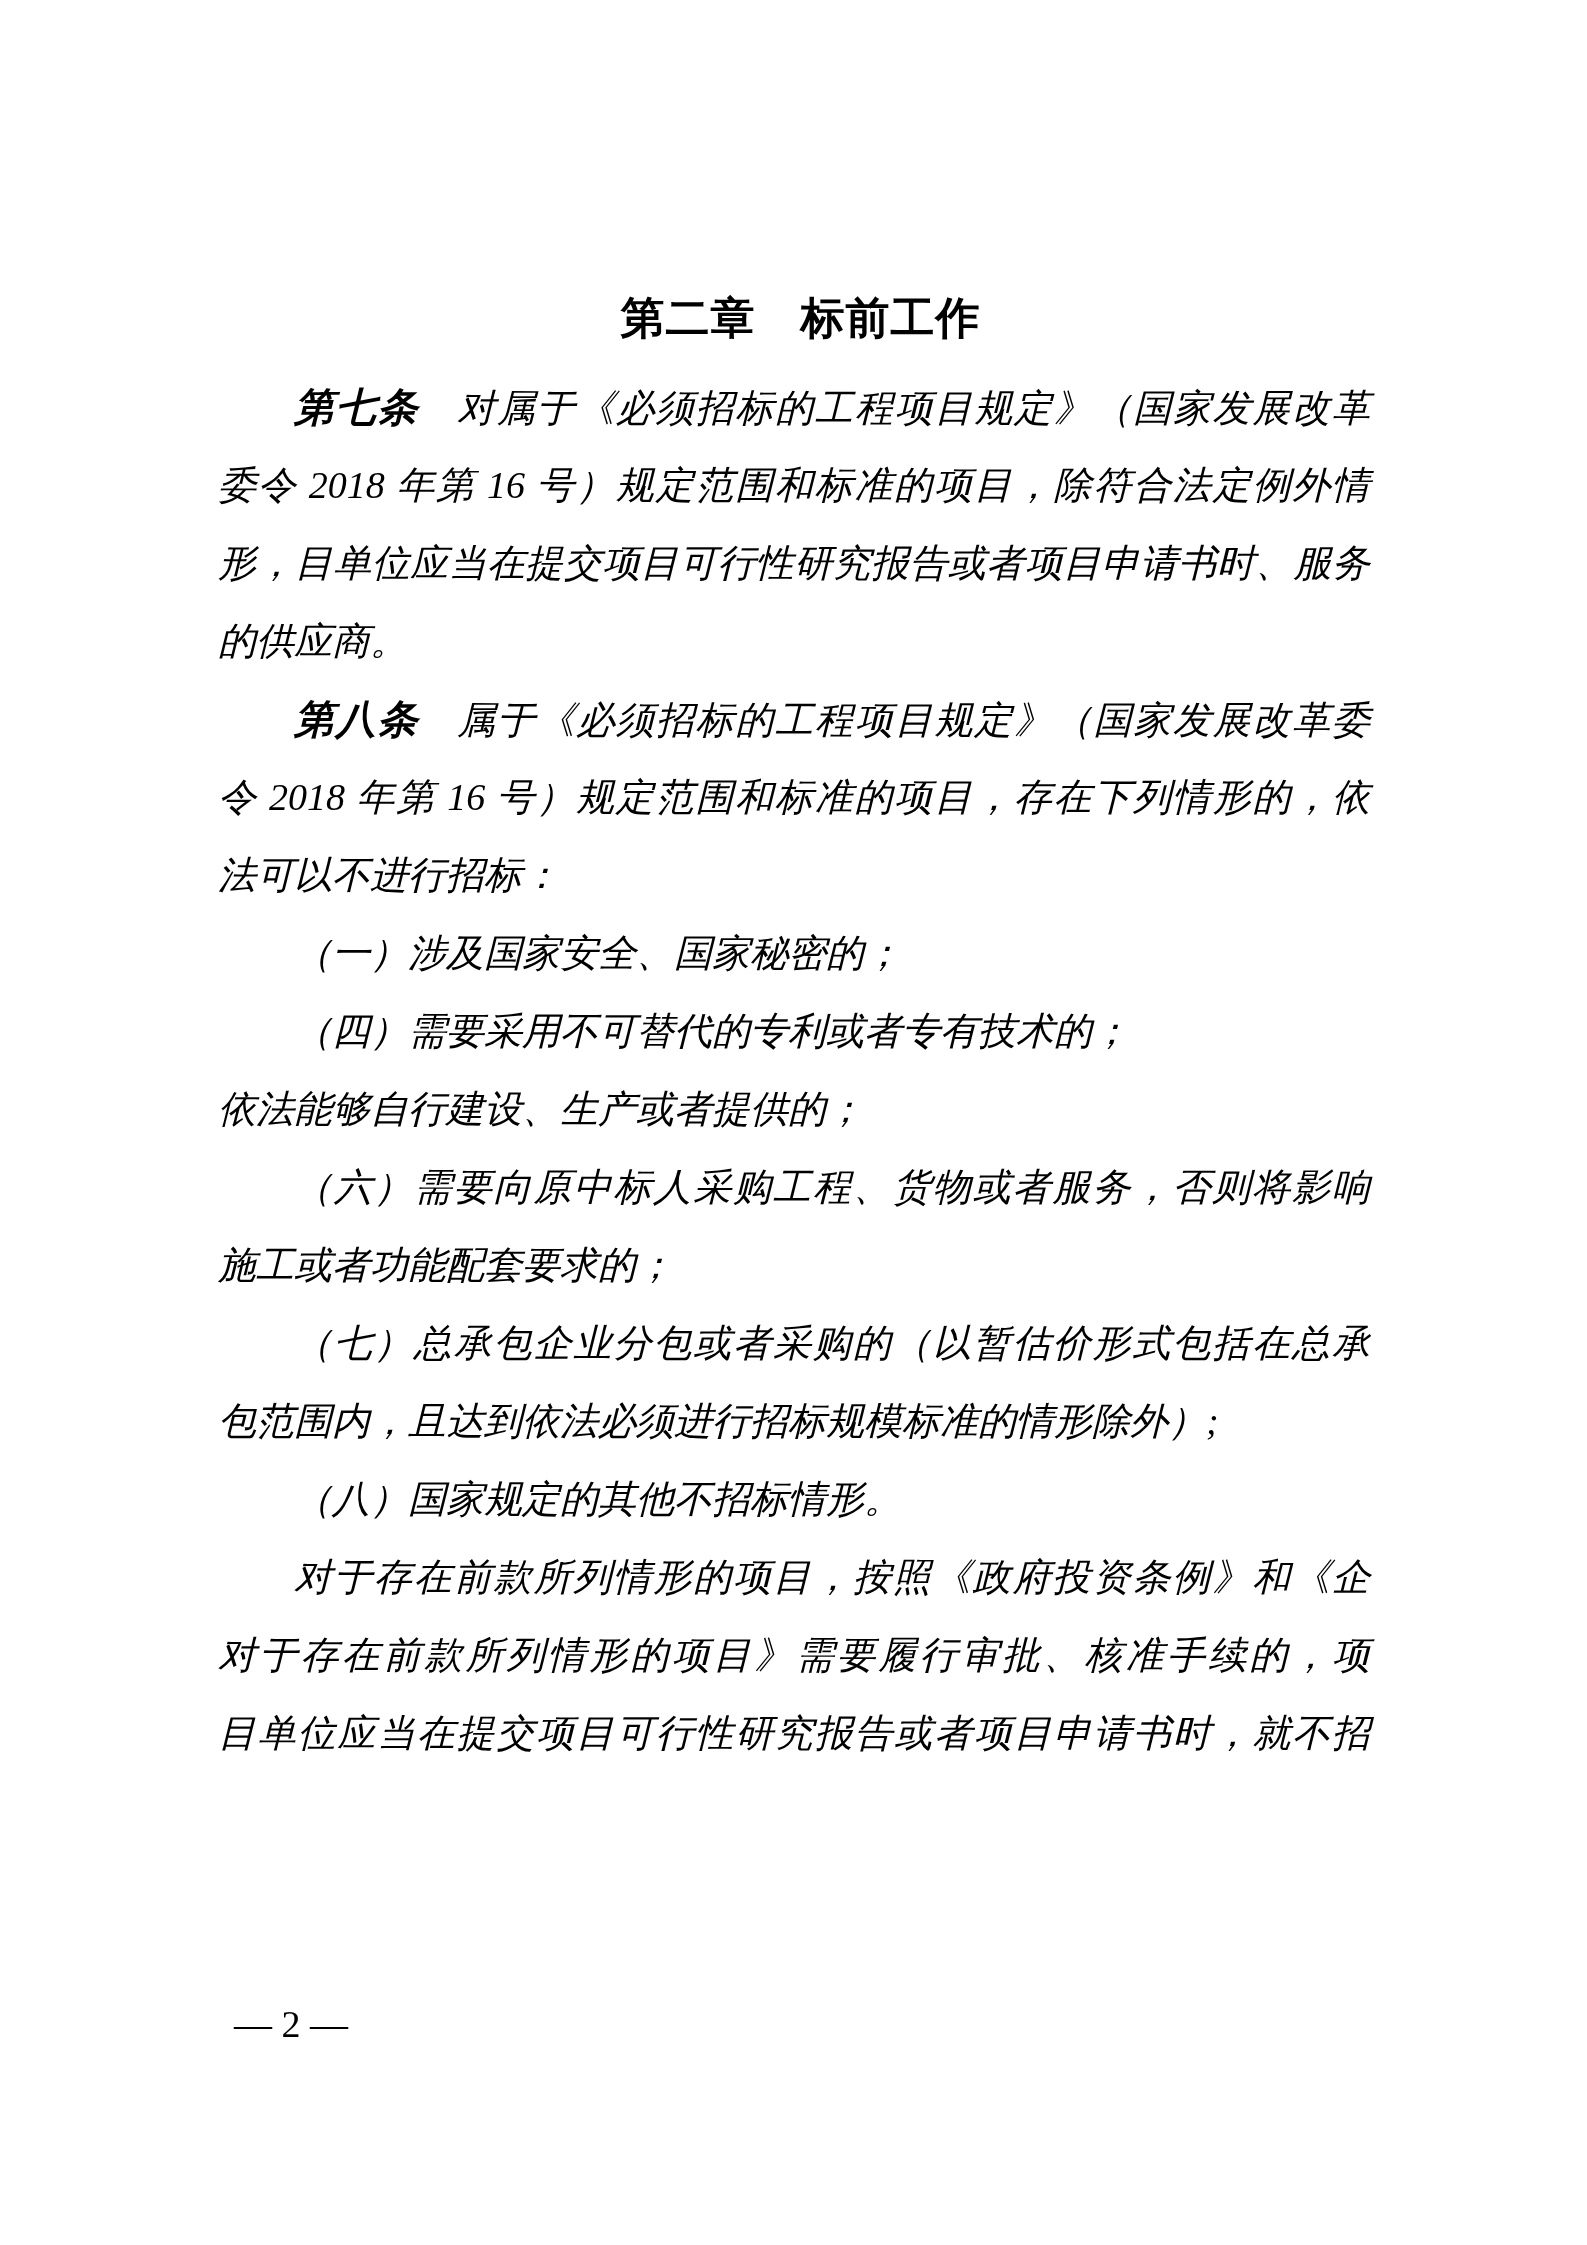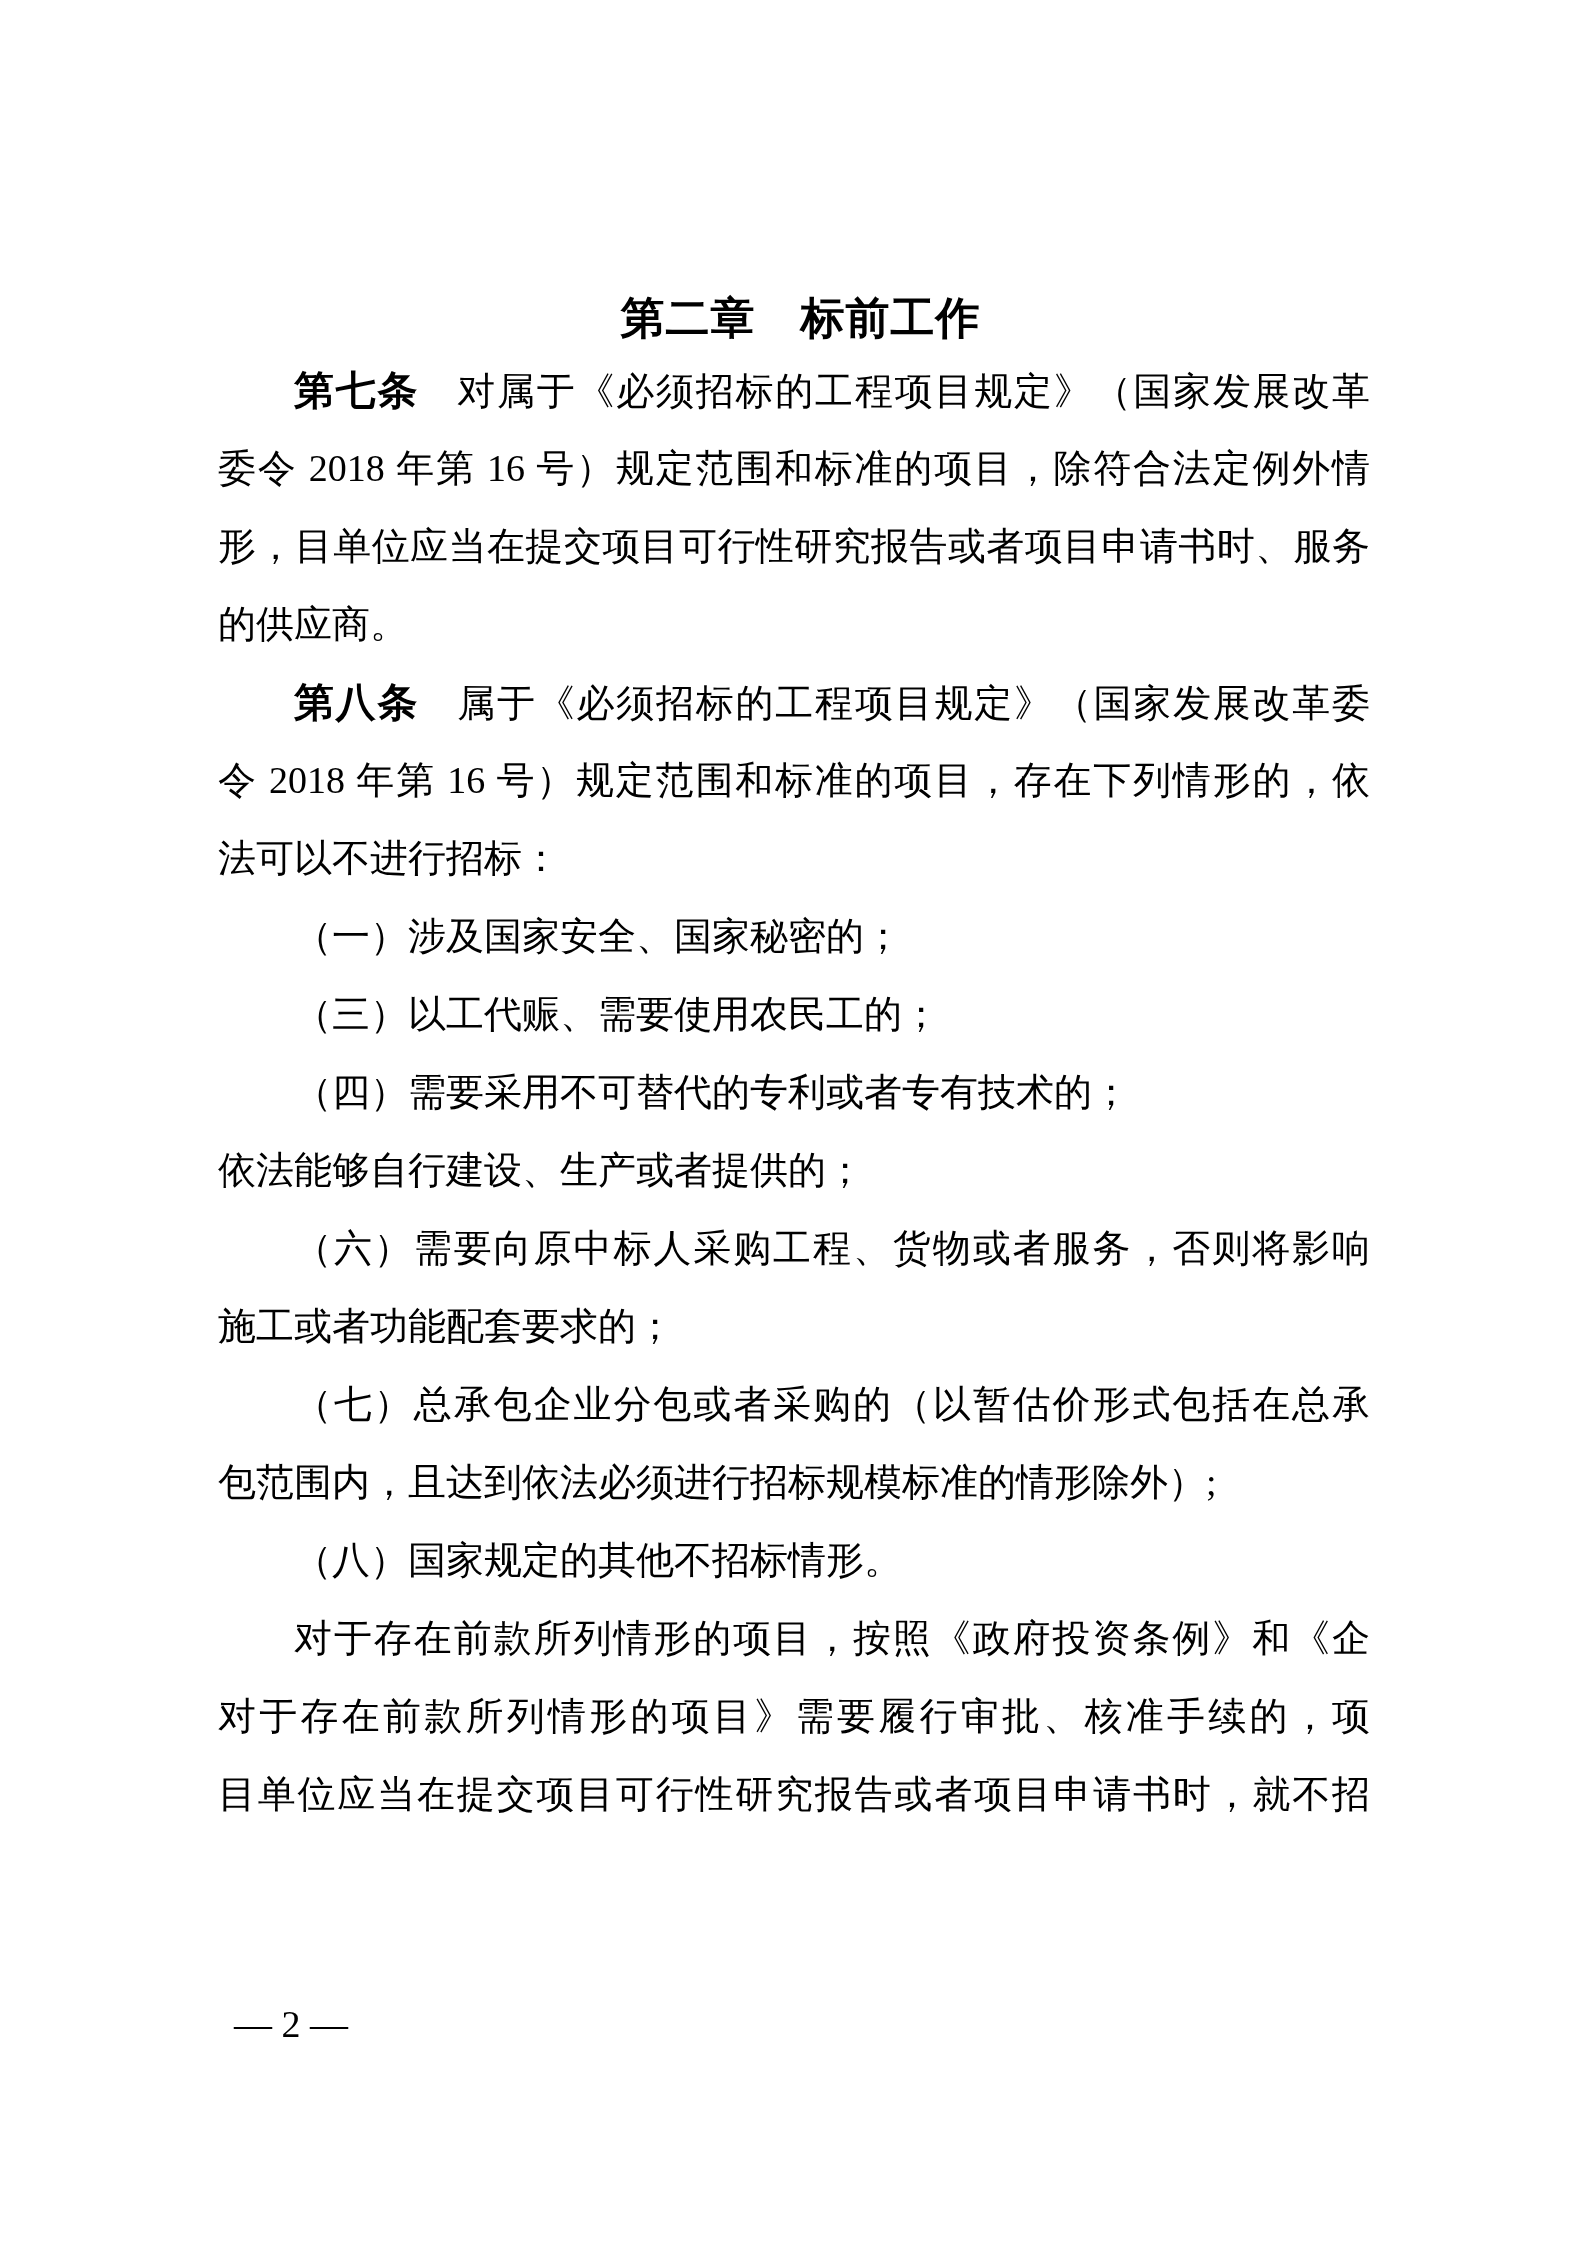--- a/index.html
+++ b/index.html
@@ -24,23 +24,24 @@
     text-align: center;
     font-family: "Liberation Sans", "DejaVu Sans", sans-serif;
     font-weight: 700;
     font-size: 44px;
     line-height: 52px;
     letter-spacing: 1px;
     white-space: pre;
   }
   .doc-body {
     position: absolute;
-    top: 351px;
+    top: 368px;
     left: 218px;
     width: 1152px;
+    font-style: italic;
   }
   .line {
     height: 78px;
     line-height: 78px;
     font-family: "Liberation Serif", "DejaVu Serif", serif;
     font-size: 38px;
     text-align: justify;
     white-space: pre-wrap;
     overflow: visible;
   }
@@ -78,21 +79,20 @@
     <div class="line indent j"><span class="article-label">第七条</span><span>对属于《必须招标的工程项目规定》（国家发展改革</span></div>
     <div class="line j">委令 2018 年第 16 号）规定范围和标准的项目，除符合法定例外情</div>
     <div class="line j">形，目单位应当在提交项目可行性研究报告或者项目申请书时、服务</div>
     <div class="line">的供应商。</div>
 
     <div class="line indent j"><span class="article-label">第八条</span><span>属于《必须招标的工程项目规定》（国家发展改革委</span></div>
     <div class="line j">令 2018 年第 16 号）规定范围和标准的项目，存在下列情形的，依</div>
     <div class="line">法可以不进行招标：</div>
 
     <div class="line indent">（一）涉及国家安全、国家秘密的；</div>
-    <div class="line indent">（三）以工代赈、需要使用农民工的；</div>
     <div class="line indent">（四）需要采用不可替代的专利或者专有技术的；</div>
     <div class="line">依法能够自行建设、生产或者提供的；</div>
     <div class="line indent j">（六）需要向原中标人采购工程、货物或者服务，否则将影响</div>
     <div class="line">施工或者功能配套要求的；</div>
     <div class="line indent j">（七）总承包企业分包或者采购的（以暂估价形式包括在总承</div>
     <div class="line">包范围内，且达到依法必须进行招标规模标准的情形除外）;</div>
     <div class="line indent">（八）国家规定的其他不招标情形。</div>
 
     <div class="line indent j">对于存在前款所列情形的项目，按照《政府投资条例》和《企</div>
     <div class="line j">对于存在前款所列情形的项目》需要履行审批、核准手续的，项</div>

